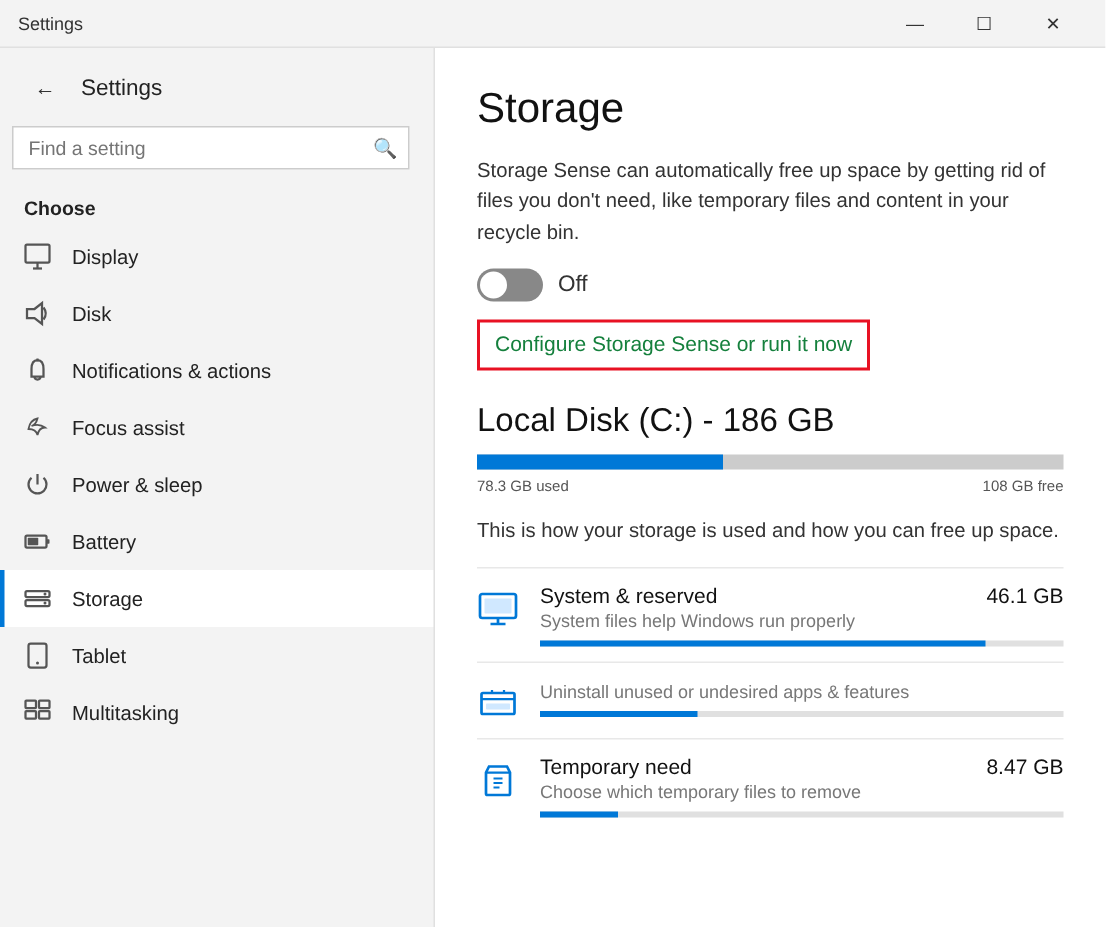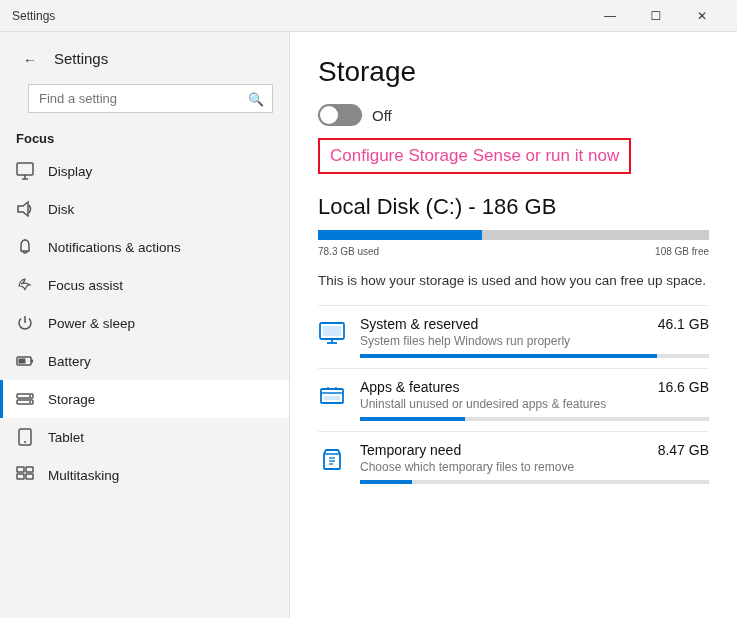--- a/index.html
+++ b/index.html
@@ -83,21 +83,21 @@
       border-radius: 2px;
       color: #333;
       font-size: 14px;
     }
     .sidebar-app-title {
       font-size: 15px;
       font-weight: 400;
       color: #222;
     }
     .sidebar-search {
-      margin: 4px 16px 12px 28px;
+      margin: 4px 16px 12px 8px;
       position: relative;
     }
     .sidebar-search input {
       width: 100%;
       padding: 6px 32px 6px 10px;
       border: 1px solid #ccc;
       background: #fff;
       font-size: 13px;
       color: #333;
       outline: none;
@@ -195,22 +195,22 @@
       font-size: 15px;
       color: #333;
     }
     .configure-link-box {
       border: 2px solid #e81123;
       padding: 6px 10px;
       display: inline-block;
       margin-bottom: 20px;
     }
     .configure-link {
-      color: #ec4899;
-      font-size: 17px;
+      color: #15803d;
+      font-size: 14px;
       text-decoration: none;
       cursor: pointer;
     }
     .local-disk-title {
       font-size: 22px;
       font-weight: 300;
       color: #111;
       margin-bottom: 10px;
     }
     .disk-bar-container {
@@ -310,21 +310,21 @@
         <span>←</span>
       </div>
       <span class="sidebar-app-title">Settings</span>
     </div>
 
     <div class="sidebar-search">
       <input type="text" placeholder="Find a setting" style="">
       <span class="sidebar-search-icon">🔍</span>
     </div>
 
-    <div class="sidebar-section-label">Focus</div>
+    <div class="sidebar-section-label">Choose</div>
 
     <div class="sidebar-item">
       <span class="sidebar-icon">
         <svg width="18" height="18" viewBox="0 0 18 18" fill="none">
           <rect x="1" y="1" width="16" height="12" rx="1" stroke="#555" stroke-width="1.5" fill="none"></rect>
           <line x1="6" y1="17" x2="12" y2="17" stroke="#555" stroke-width="1.5"></line>
           <line x1="9" y1="13" x2="9" y2="17" stroke="#555" stroke-width="1.5"></line>
         </svg>
       </span>
       <span>Display</span>
@@ -412,20 +412,21 @@
           <rect x="10" y="8" width="7" height="5" rx="0.5" stroke="#555" stroke-width="1.5" fill="none"></rect>
         </svg>
       </span>
       <span>Multitasking</span>
     </div>
   </div>
 
   <div class="content">
     <h1 class="content-title">Storage</h1>
 
+    <p class="storage-sense-desc">Storage Sense can automatically free up space by getting rid of files you don't need, like temporary files and content in your recycle bin.</p>
 
     <div class="toggle-row">
       <div class="toggle">
         <div class="toggle-knob"></div>
       </div>
       <span class="toggle-label">Off</span>
     </div>
 
     <div class="configure-link-box">
       <a class="configure-link">Configure Storage Sense or run it now</a>
@@ -471,24 +472,20 @@
       <div class="storage-item-icon">
         <svg width="28" height="28" viewBox="0 0 28 28" fill="none">
           <rect x="3" y="8" width="22" height="14" rx="1" stroke="#0078d7" stroke-width="1.8" fill="none"></rect>
           <line x1="3" y1="12" x2="25" y2="12" stroke="#0078d7" stroke-width="1.5"></line>
           <line x1="10" y1="8" x2="10" y2="6" stroke="#0078d7" stroke-width="1.5"></line>
           <line x1="18" y1="8" x2="18" y2="6" stroke="#0078d7" stroke-width="1.5"></line>
           <rect x="6" y="15" width="16" height="4" rx="0.5" fill="#d0e8ff"></rect>
         </svg>
       </div>
       <div class="storage-item-info">
-        <div class="storage-item-top">
-          <span class="storage-item-name">Apps &amp; features</span>
-          <span class="storage-item-size">16.6 GB</span>
-        </div>
         <div class="storage-item-desc">Uninstall unused or undesired apps &amp; features</div>
         <div class="storage-item-bar">
           <div class="storage-item-bar-fill" style="width: 30%"></div>
         </div>
       </div>
     </div>
 
     
     <div class="storage-item">
       <div class="storage-item-icon">

